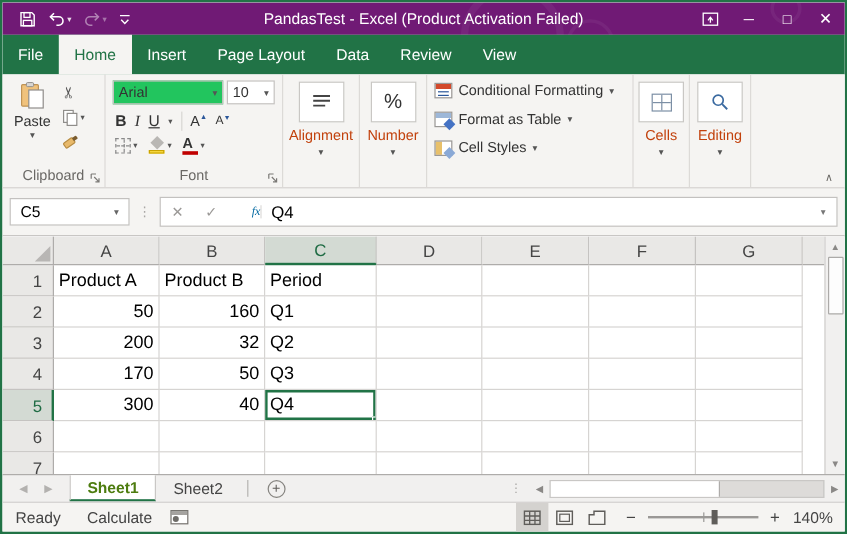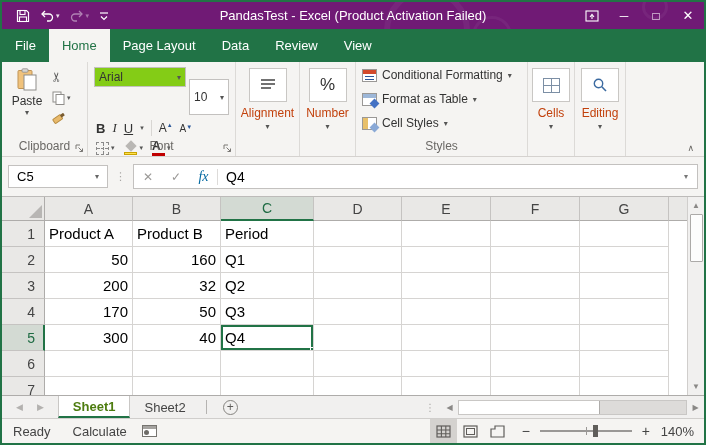--- a/index.html
+++ b/index.html
@@ -37,23 +37,23 @@
   .clip-inner{display:flex;padding:4px 2px 0 4px;gap:4px;}
   .pastebtn{width:42px;display:flex;flex-direction:column;align-items:center;cursor:pointer;padding-top:2px;}
   .pastebtn .dd{font-size:8px;color:#555;}
   .pastelbl{font-size:12px;color:#333;margin-top:2px;}
   .clipcol{display:flex;flex-direction:column;gap:5px;padding-top:3px;}
   .smicon{display:flex;align-items:center;gap:2px;cursor:pointer;height:16px;}
   .smicon .dd{font-size:7px;color:#555;}
   .scis{display:inline-block;transform:rotate(270deg);font-size:13px;color:#555;line-height:12px;}
   .g-font{width:148px;}
   .fontrow1{display:flex;gap:3px;padding:5px 4px 0 6px;}
-  .fname{width:92px;height:20px;background:#84cc16;border:1px solid #c3c1bf;display:flex;align-items:center;font-size:12px;padding:0 4px;cursor:pointer;}
+  .fname{width:92px;height:20px;background:#22c55e;border:1px solid #c3c1bf;display:flex;align-items:center;font-size:12px;padding:0 4px;cursor:pointer;}
   .fname .dd,.fsize .dd{margin-left:auto;font-size:8px;color:#555;}
-  .fsize{width:40px;height:36px;background:#fff;border:1px solid #c3c1bf;display:flex;align-items:center;font-size:12px;padding:0 4px;cursor:pointer;margin-top:12px;}
+  .fsize{width:40px;height:20px;background:#fff;border:1px solid #c3c1bf;display:flex;align-items:center;font-size:12px;padding:0 4px;cursor:pointer;}
   .fontrow2{display:flex;align-items:center;gap:7px;padding:5px 4px 0 8px;height:22px;}
   .bld{font-weight:bold;font-size:13px;cursor:pointer;}
   .itl{font-style:italic;font-family:"Liberation Serif",serif;font-size:13px;cursor:pointer;}
   .und{text-decoration:underline;font-size:13px;cursor:pointer;}
   .vdiv{width:1px;height:16px;background:#d8d6d3;}
   .fgrow,.fshrink{display:flex;align-items:flex-start;cursor:pointer;font-size:12px;}
   .tri{font-size:6px;color:#2b579a;line-height:8px;}
   .fontrow3{display:flex;align-items:center;gap:9px;padding:4px 4px 0 8px;}
   .bordericon{width:13px;height:13px;border:1px dashed #8a8a8a;position:relative;cursor:pointer;}
   .bordericon:before{content:"";position:absolute;left:50%;top:0;bottom:0;width:0;border-left:1px dashed #8a8a8a;}
@@ -86,21 +86,21 @@
     linear-gradient(#7c8fa5 0 0) 50% 0/1px 100% no-repeat,
     linear-gradient(#7c8fa5 0 0) 0 50%/100% 1px no-repeat,#fff;}
   .collapse-ribbon{position:absolute;right:10px;bottom:3px;font-size:9px;color:#6a6865;cursor:pointer;}
   
   .fbar{height:40px;background:#f5f4f2;border-bottom:1px solid #bdbbb9;display:flex;align-items:center;padding:0 6px;flex:0 0 auto;gap:4px;}
   .namebox{width:100px;height:23px;background:#fff;border:1px solid #c3c1bf;display:flex;align-items:center;font-size:13px;padding:0 8px;cursor:text;}
   .namebox .dd{margin-left:auto;font-size:8px;color:#666;}
   .fdots{color:#a9a7a5;font-size:11px;padding:0 3px;cursor:col-resize;}
   .fmain{flex:1;height:25px;background:#fff;border:1px solid #c3c1bf;display:flex;align-items:center;}
   .fbtn{width:28px;text-align:center;font-size:12px;color:#9b9997;cursor:pointer;}
-  .fxbtn{width:28px;text-align:center;font-family:"Liberation Serif",serif;font-style:italic;font-size:14px;color:#0369a1;cursor:pointer;border-right:1px solid #dddbd9;}
+  .fxbtn{width:28px;text-align:right;font-family:"Liberation Serif",serif;font-style:italic;font-size:10px;color:#0369a1;cursor:pointer;border-right:1px solid #dddbd9;}
   .fvalue{flex:1;font-size:14px;padding:0 8px;color:#000;cursor:text;}
   .fexpand{width:22px;text-align:center;font-size:8px;color:#777;cursor:pointer;}
   
   .gridzone{flex:1 1 auto;display:flex;overflow:hidden;background:#fff;}
   table.sheet{border-collapse:separate;border-spacing:0;table-layout:fixed;flex:0 0 auto;height:fit-content;}
   table.sheet th, table.sheet td{overflow:hidden;white-space:nowrap;}
   th.corner{width:43px;height:24px;background:#e9e8e6;border-right:1px solid #aeacaa;border-bottom:1px solid #aeacaa;position:relative;cursor:pointer;}
   th.corner:after{content:"";position:absolute;right:2px;bottom:2px;border-left:13px solid transparent;border-bottom:13px solid #b8b6b4;}
   th.colh{height:24px;background:#e9e8e6;font-weight:normal;font-size:14px;color:#444;border-right:1px solid #c5c3c1;border-bottom:1px solid #aeacaa;cursor:pointer;}
   th.colh.sel{background:#d3dad3;color:#1e6b43;border-bottom:2px solid #217346;}
@@ -195,20 +195,21 @@
       </span>
       <span class="wbtn">─</span>
       <span class="wbtn">□</span>
       <span class="wbtn close">✕</span>
     </div>
   </div>
 
   <div class="tabrow">
     <span class="mtab">File</span>
     <span class="mtab selected">Home</span>
+    <span class="mtab">Insert</span>
     <span class="mtab">Page Layout</span>
     <span class="mtab">Data</span>
     <span class="mtab">Review</span>
     <span class="mtab">View</span>
   </div>
 
   <div class="ribbon">
 
     <div class="rgroup g-clipboard">
       <div class="clip-inner">
@@ -332,21 +333,20 @@
       <div class="stylerow">
         <span class="faticon"></span>
         <span>Format as Table</span>
         <span class="dd">▾</span>
       </div>
       <div class="stylerow">
         <span class="csicon"></span>
         <span>Cell Styles</span>
         <span class="dd">▾</span>
       </div>
-      <span class="glabel">Styles</span>
     </div>
 
     <div class="rgroup g-cells">
       <div class="bigcollapsed">
         <span class="boxbtn">
             <span class="gridico"></span>
           </span>
         <span class="boxlbl">Cells</span>
         <span class="dd">▾</span>
       </div>

